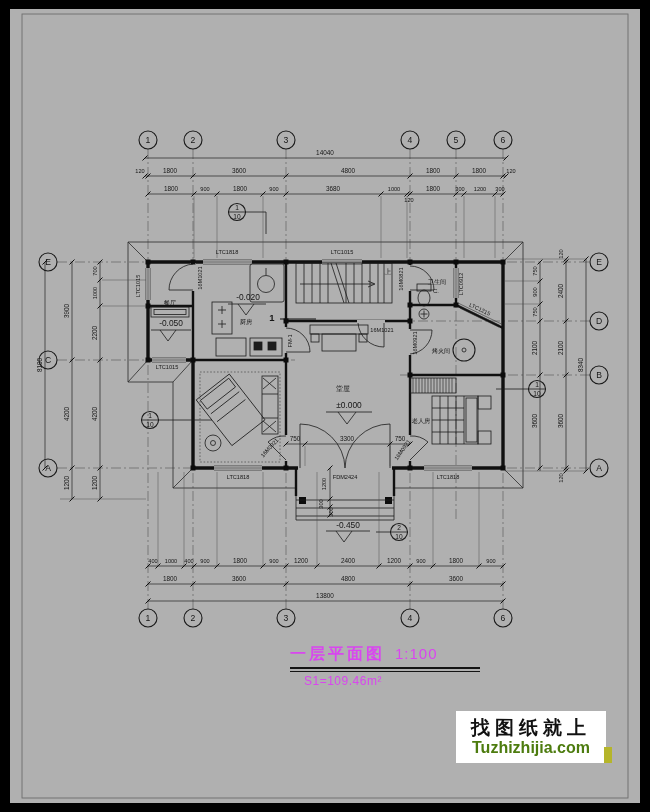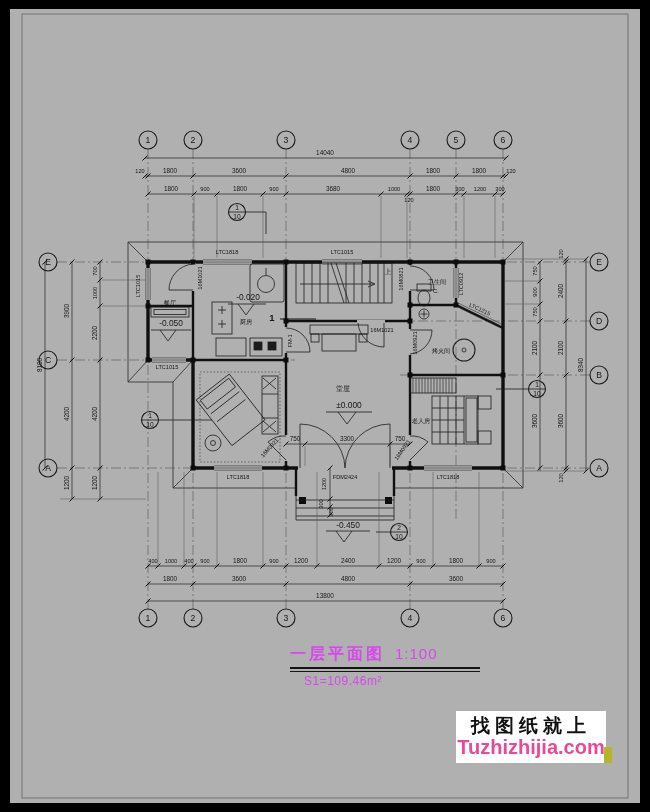--- a/index.html
+++ b/index.html
@@ -33,21 +33,21 @@
   
   .tb{position:absolute;left:264px;top:644px;width:190px;color:#d946ef;margin-left:26px;}
   .tb-row{display:flex;align-items:baseline;}
   .tb-title{font-size:16px;letter-spacing:3px;font-weight:bold;}
   .tb-scale{font-size:15px;margin-left:10px;letter-spacing:1px;}
   .tb-rule{margin-top:2px;border-top:2.6px solid #141414;height:2px;border-bottom:1.1px solid #141414;}
   .tb-area{font-size:12px;margin-top:2px;margin-left:14px;letter-spacing:.5px;}
   
   .wm{position:absolute;left:456px;top:711px;width:150px;height:52px;background:#fff;display:flex;flex-direction:column;align-items:center;justify-content:center;}
   .wm-l1{font-size:19px;font-weight:bold;color:#111;letter-spacing:5px;line-height:1.1;}
-  .wm-l2{font-size:20px;font-weight:bold;color:#ec4899;line-height:1.1;}
+  .wm-l2{font-size:16px;font-weight:bold;color:#4d7c0f;line-height:1.1;}
   .wm-acc{position:absolute;left:604px;top:747px;width:8px;height:16px;background:#b5b52a;}
 </style>
 </head>
 <body>
 
 <div class="page">
   <div class="paper"></div>
 
   <svg width="650" height="812" viewBox="0 0 650 812">
 

